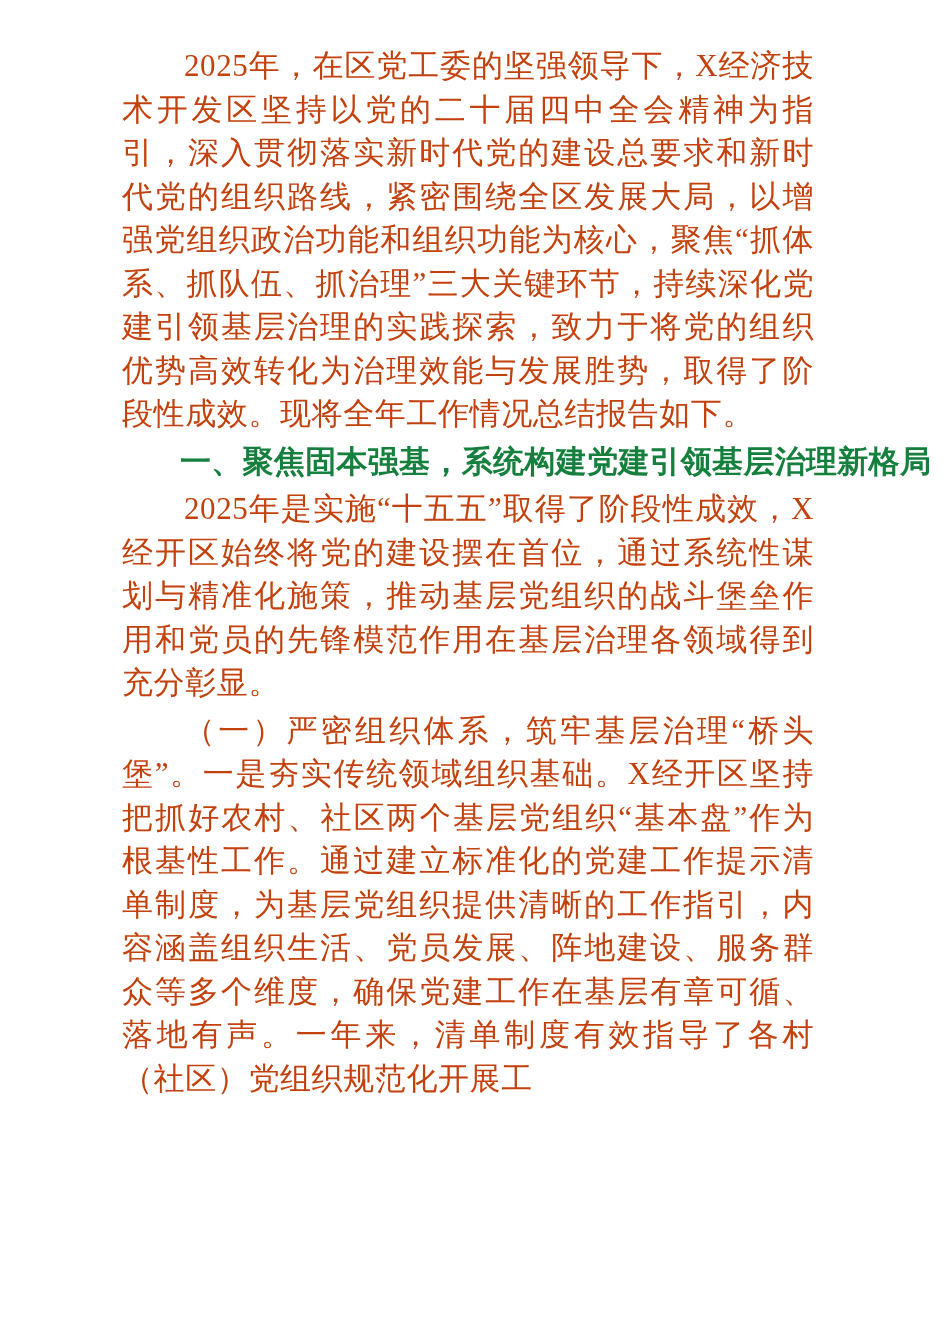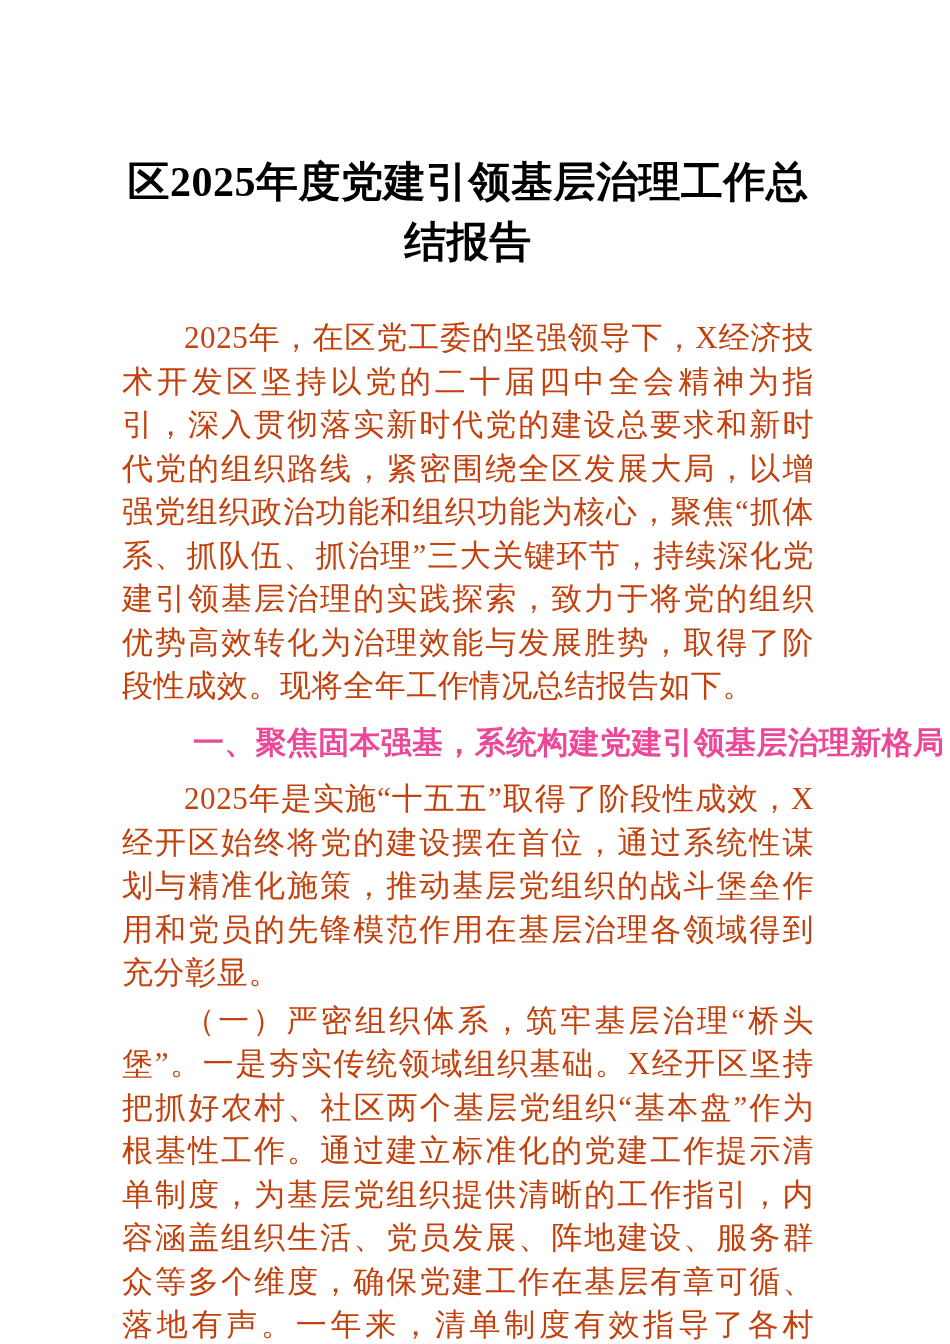--- a/index.html
+++ b/index.html
@@ -54,34 +54,33 @@
   .body-para.first {
     margin-top: 44px;
   }
 
   
   .section-heading {
     font-family: "Liberation Sans", "DejaVu Sans", sans-serif;
     font-weight: bold;
     font-size: 31px;
     line-height: 43.5px;
-    color: #ec4899;
-    margin: 13px;
+    color: #15803d;
+    margin: 0;
     text-indent: 62px;
     letter-spacing: 0.3px;
     white-space: nowrap;
   }
 </style>
 </head>
 <body>
 
 <div class="page">
   <div class="content">
 
-    <h1 class="doc-title">区2025年度党建引领基层治理工作总结报告</h1>
 
     <p class="body-para first">2025年，在区党工委的坚强领导下，X经济技术开发区坚持以党的二十届四中全会精神为指引，深入贯彻落实新时代党的建设总要求和新时代党的组织路线，紧密围绕全区发展大局，以增强党组织政治功能和组织功能为核心，聚焦“抓体系、抓队伍、抓治理”三大关键环节，持续深化党建引领基层治理的实践探索，致力于将党的组织优势高效转化为治理效能与发展胜势，取得了阶段性成效。现将全年工作情况总结报告如下。</p>
 
     <p class="section-heading">一、聚焦固本强基，系统构建党建引领基层治理新格局</p>
 
     <p class="body-para">2025年是实施“十五五”取得了阶段性成效，X经开区始终将党的建设摆在首位，通过系统性谋划与精准化施策，推动基层党组织的战斗堡垒作用和党员的先锋模范作用在基层治理各领域得到充分彰显。</p>
 
     <p class="body-para">（一）严密组织体系，筑牢基层治理“桥头堡”。一是夯实传统领域组织基础。X经开区坚持把抓好农村、社区两个基层党组织“基本盘”作为根基性工作。通过建立标准化的党建工作提示清单制度，为基层党组织提供清晰的工作指引，内容涵盖组织生活、党员发展、阵地建设、服务群众等多个维度，确保党建工作在基层有章可循、落地有声。一年来，清单制度有效指导了各村（社区）党组织规范化开展工</p>
 
   </div>

